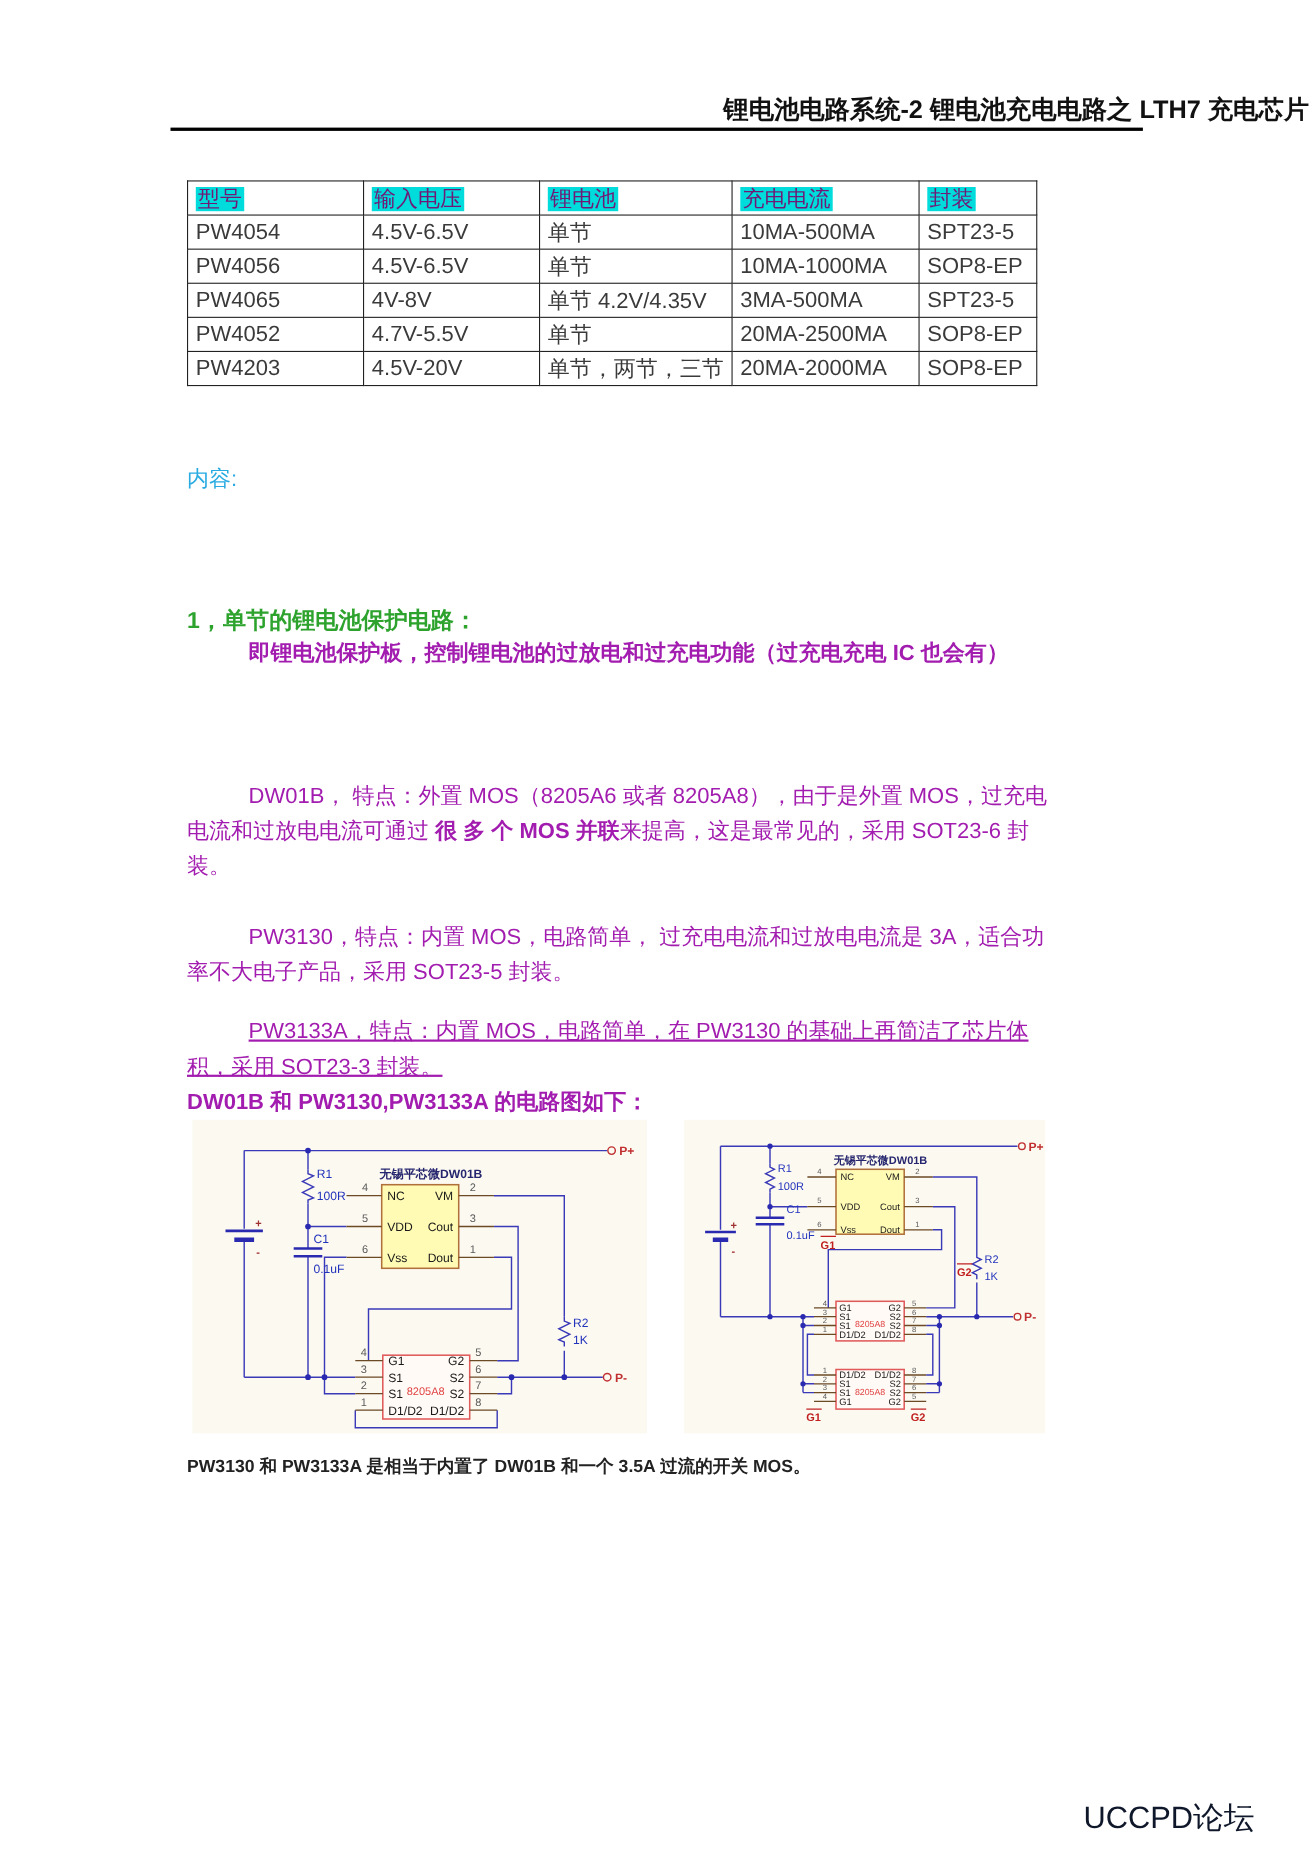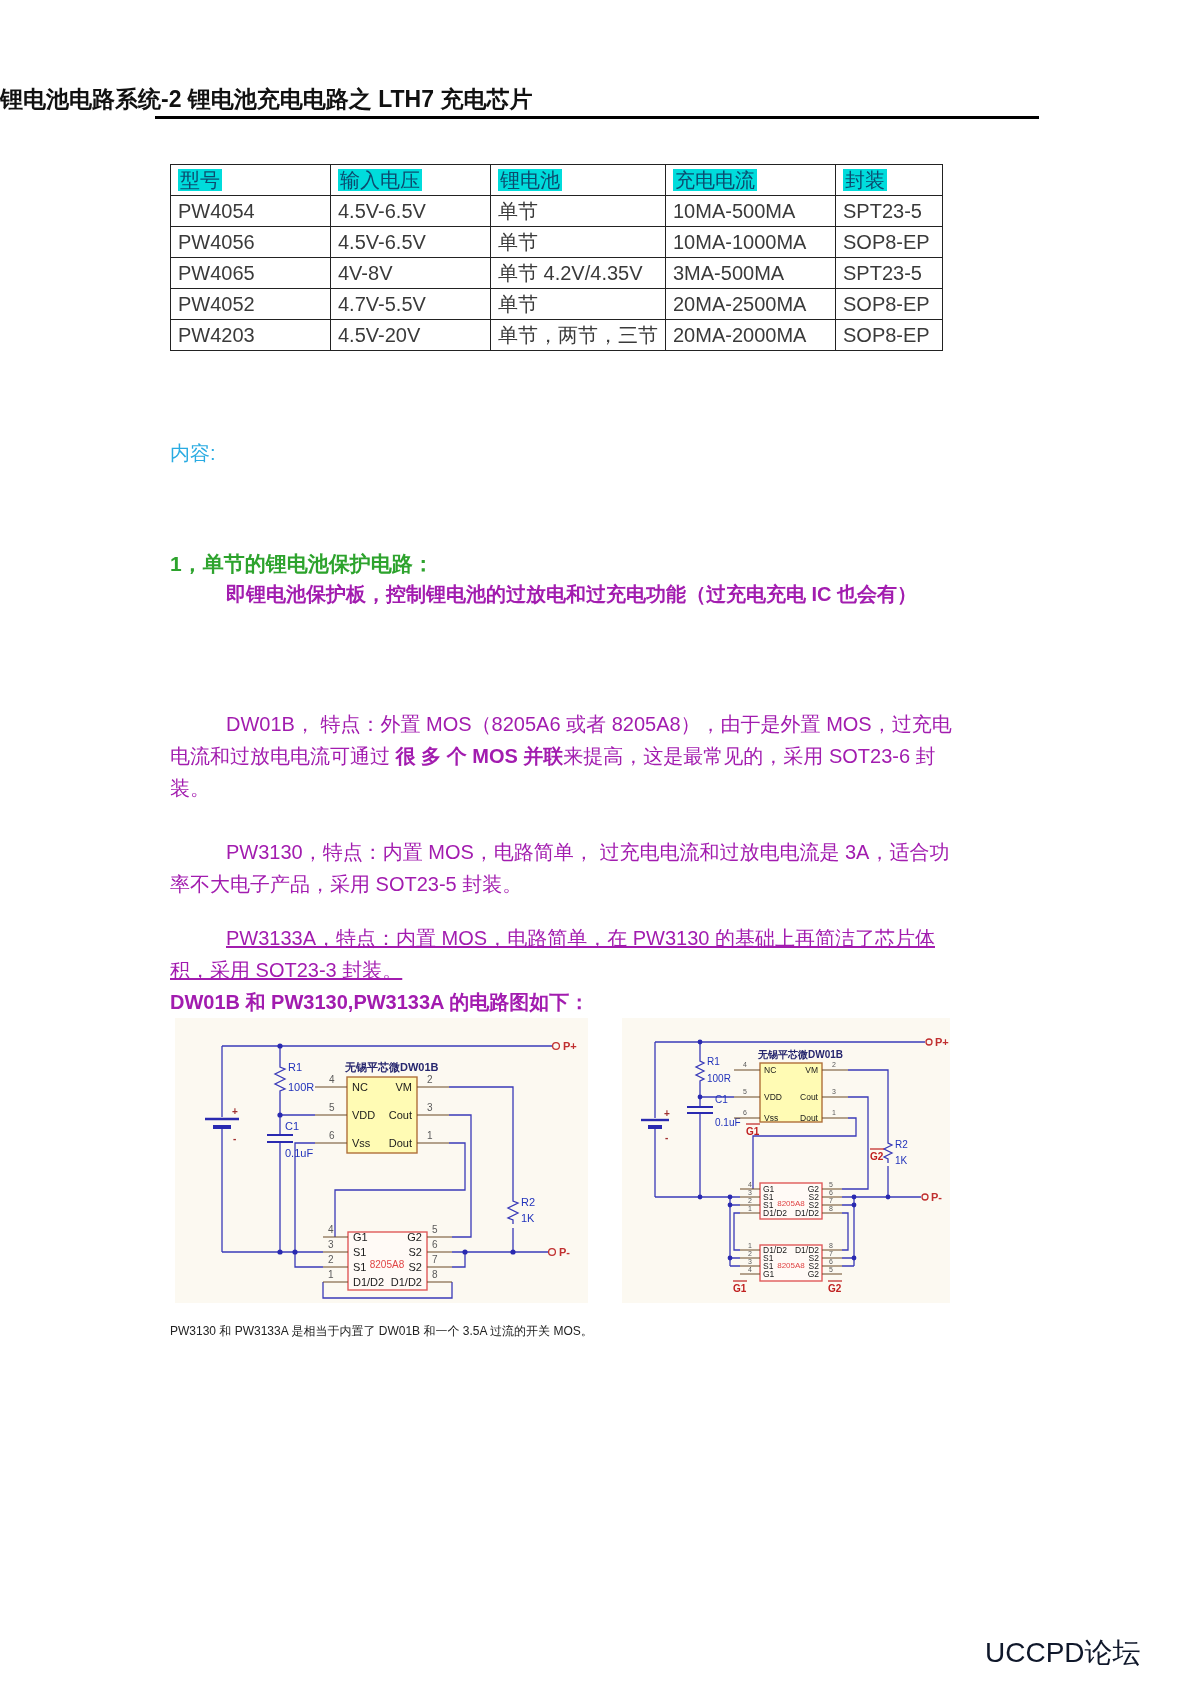--- a/index.html
+++ b/index.html
@@ -2,38 +2,38 @@
 <html><head>
 <meta charset="utf-8">
 <style>
   html,body { margin:0; padding:0; background:#e8e8e8; }
   .page {
     position:relative; width:1190px; height:1683px; margin:0 auto;
     background:#ffffff; font-family:"Liberation Sans", sans-serif; color:#3a3a3a;
     overflow:hidden;
   }
   .doc-title {
-    position:absolute; top:84px; left:0; width:1190px; text-align:left;
+    position:absolute; top:84px; left:0; width:1190px; text-align:right;
     font-size:23px; font-weight:bold; color:#111;
   }
   .title-rule { position:absolute; top:116px; left:155px; width:884px; height:3px; background:#000; }
 
   table.spec { position:absolute; top:164px; left:170px; border-collapse:collapse; table-layout:fixed; }
   table.spec td { border:1px solid #222; height:30px; padding:0 0 0 7px; font-size:20px; color:#3a3a3a; vertical-align:middle; white-space:nowrap; overflow:hidden; }
-  .hl { background:#00dcdc; padding:0 2px; color:#0c4a6e; }
-
-  .content-label { position:absolute; top:440px; left:170px; font-size:20px; color:#29abe2; }
+  .hl { background:#00dcdc; padding:0 2px; color:#701a75; }
+
+  .content-label { position:absolute; top:422px; left:170px; font-size:20px; color:#29abe2; }
   .sec-heading { position:absolute; top:508px; left:170px; font-size:21px; font-weight:bold; color:#2da32d;margin-top:42px; }
 
   .para { position:absolute; left:170px; width:786px; font-size:20px; line-height:32px; color:#a21caf; }
   .ind { text-indent:56px; }
   .b { font-weight:bold; }
 
   .panel { position:absolute; background:#fcf9f1; }
-  .caption { position:absolute; top:1323px; left:170px; font-size:12px; font-weight:normal; color:#222; }
+  .caption { position:absolute; top:1323px; left:170px; font-size:16px; font-weight:bold; color:#222; }
   .watermark { position:absolute; top:1634px; left:985px; font-size:28px; color:#0f172a; }
 
   
   .wire  { stroke:#3a3ab8; stroke-width:1.3; fill:none; }
   .pin   { stroke:#6b4a26; stroke-width:1.2; fill:none; }
   .plateA{ stroke:#2a2ab0; stroke-width:2.4; fill:none; }
   .plateB{ stroke:#2a2ab0; stroke-width:4; fill:none; }
   .cap   { stroke:#2a2ab0; stroke-width:2.2; fill:none; }
   .dot   { fill:#2a2ab0; }
   .term  { stroke:#c03030; stroke-width:1.3; fill:none; }

